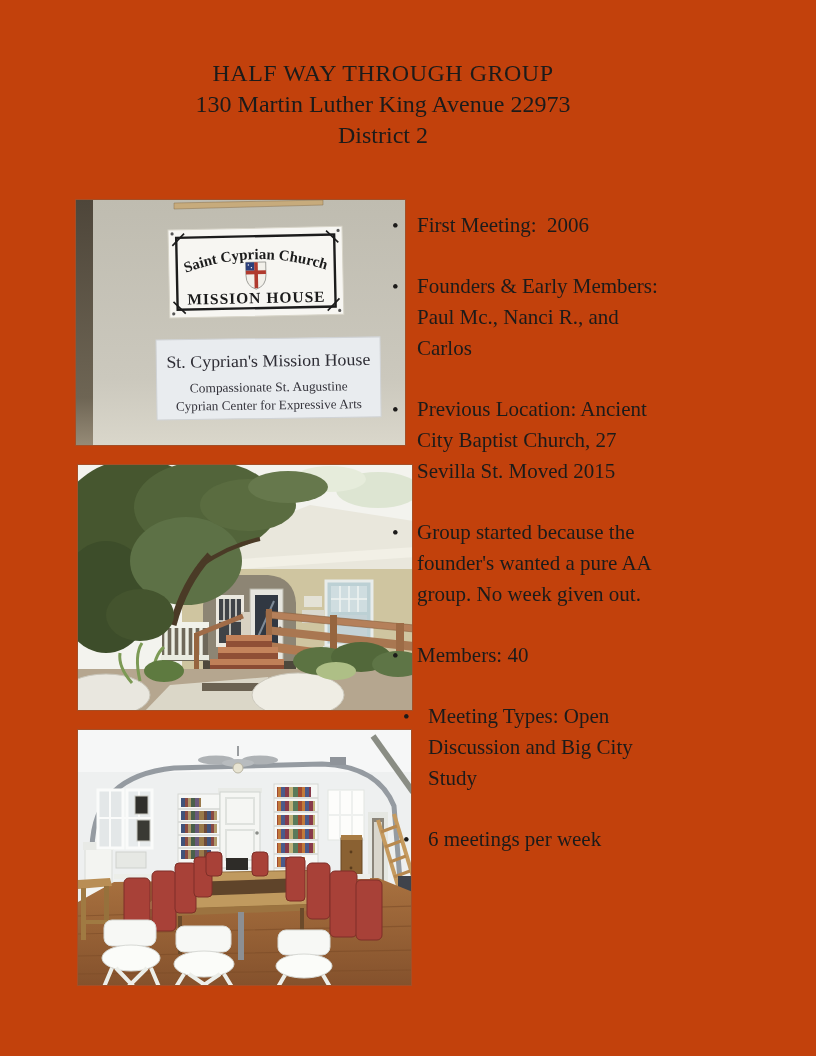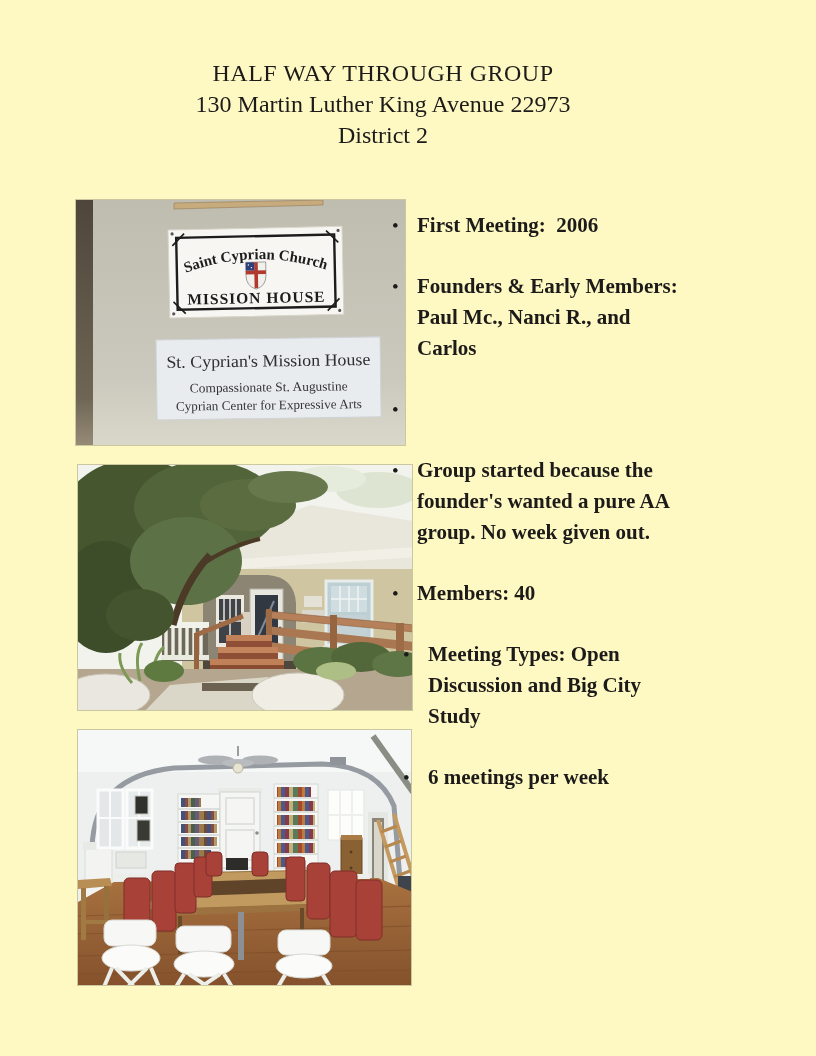--- a/index.html
+++ b/index.html
@@ -1,31 +1,31 @@
 <!DOCTYPE html>
 <html><head>
 <meta charset="utf-8">
 <style>
   html,body{margin:0;padding:0;background:#ffffff;}
-  .page{position:relative;width:816px;height:1056px;background:#fef9c3;overflow:hidden;
+  .page{position:relative;width:816px;height:1056px;background:#c2410c;overflow:hidden;
         font-family:"Liberation Serif", serif;color:#1c1b1a;}
   .doc-header{position:absolute;top:58px;left:0;width:766px;text-align:center;
               font-size:24px;line-height:31px;}
   .doc-header .title{letter-spacing:.5px;}
   .photo{position:absolute;overflow:hidden;border:1px solid rgba(110,105,92,.35);box-sizing:border-box;}
   .photo svg{display:block;}
   .photo-sign{left:35px;top:183px;width:331px;height:247px;}
   .photo-house{left:37px;top:448px;width:336px;height:247px;}
   .photo-interior{left:37px;top:713px;width:335px;height:257px;}
   ul.bullets{position:absolute;left:392px;top:210px;width:318px;margin:0;padding:0;list-style:none;
              font-size:21px;line-height:31px;}
   ul.bullets li{display:flex;margin:0 0 30px 0;}
   ul.bullets li.indent-more{margin-left:11px;}
   .dot{width:12px;flex:0 0 12px;margin-right:13px;font-size:19px;}
-  .bt{white-space:pre-wrap;font-weight:bold;}
+  .bt{white-space:pre-wrap;}
   text, textPath{font-family:"Liberation Serif", serif;}
 </style>
 </head>
 <body>
 
 <div class="page">
 
   <header class="doc-header">
     <div class="title">HALF WAY THROUGH GROUP</div>
     <div class="address">130 Martin Luther King Avenue 22973</div>
@@ -350,20 +350,23 @@
       <span class="bt">First Meeting:  2006</span>
     </li>
     <li>
       <span class="dot">•</span>
       <span class="bt">Founders &amp; Early Members:
 Paul Mc., Nanci R., and
 Carlos</span>
     </li>
     <li>
       <span class="dot">•</span>
+      <span class="bt">Previous Location: Ancient
+City Baptist Church, 27
+Sevilla St. Moved 2015</span>
     </li>
     <li>
       <span class="dot">•</span>
       <span class="bt">Group started because the
 founder's wanted a pure AA
 group. No week given out.</span>
     </li>
     <li>
       <span class="dot">•</span>
       <span class="bt">Members: 40</span>

